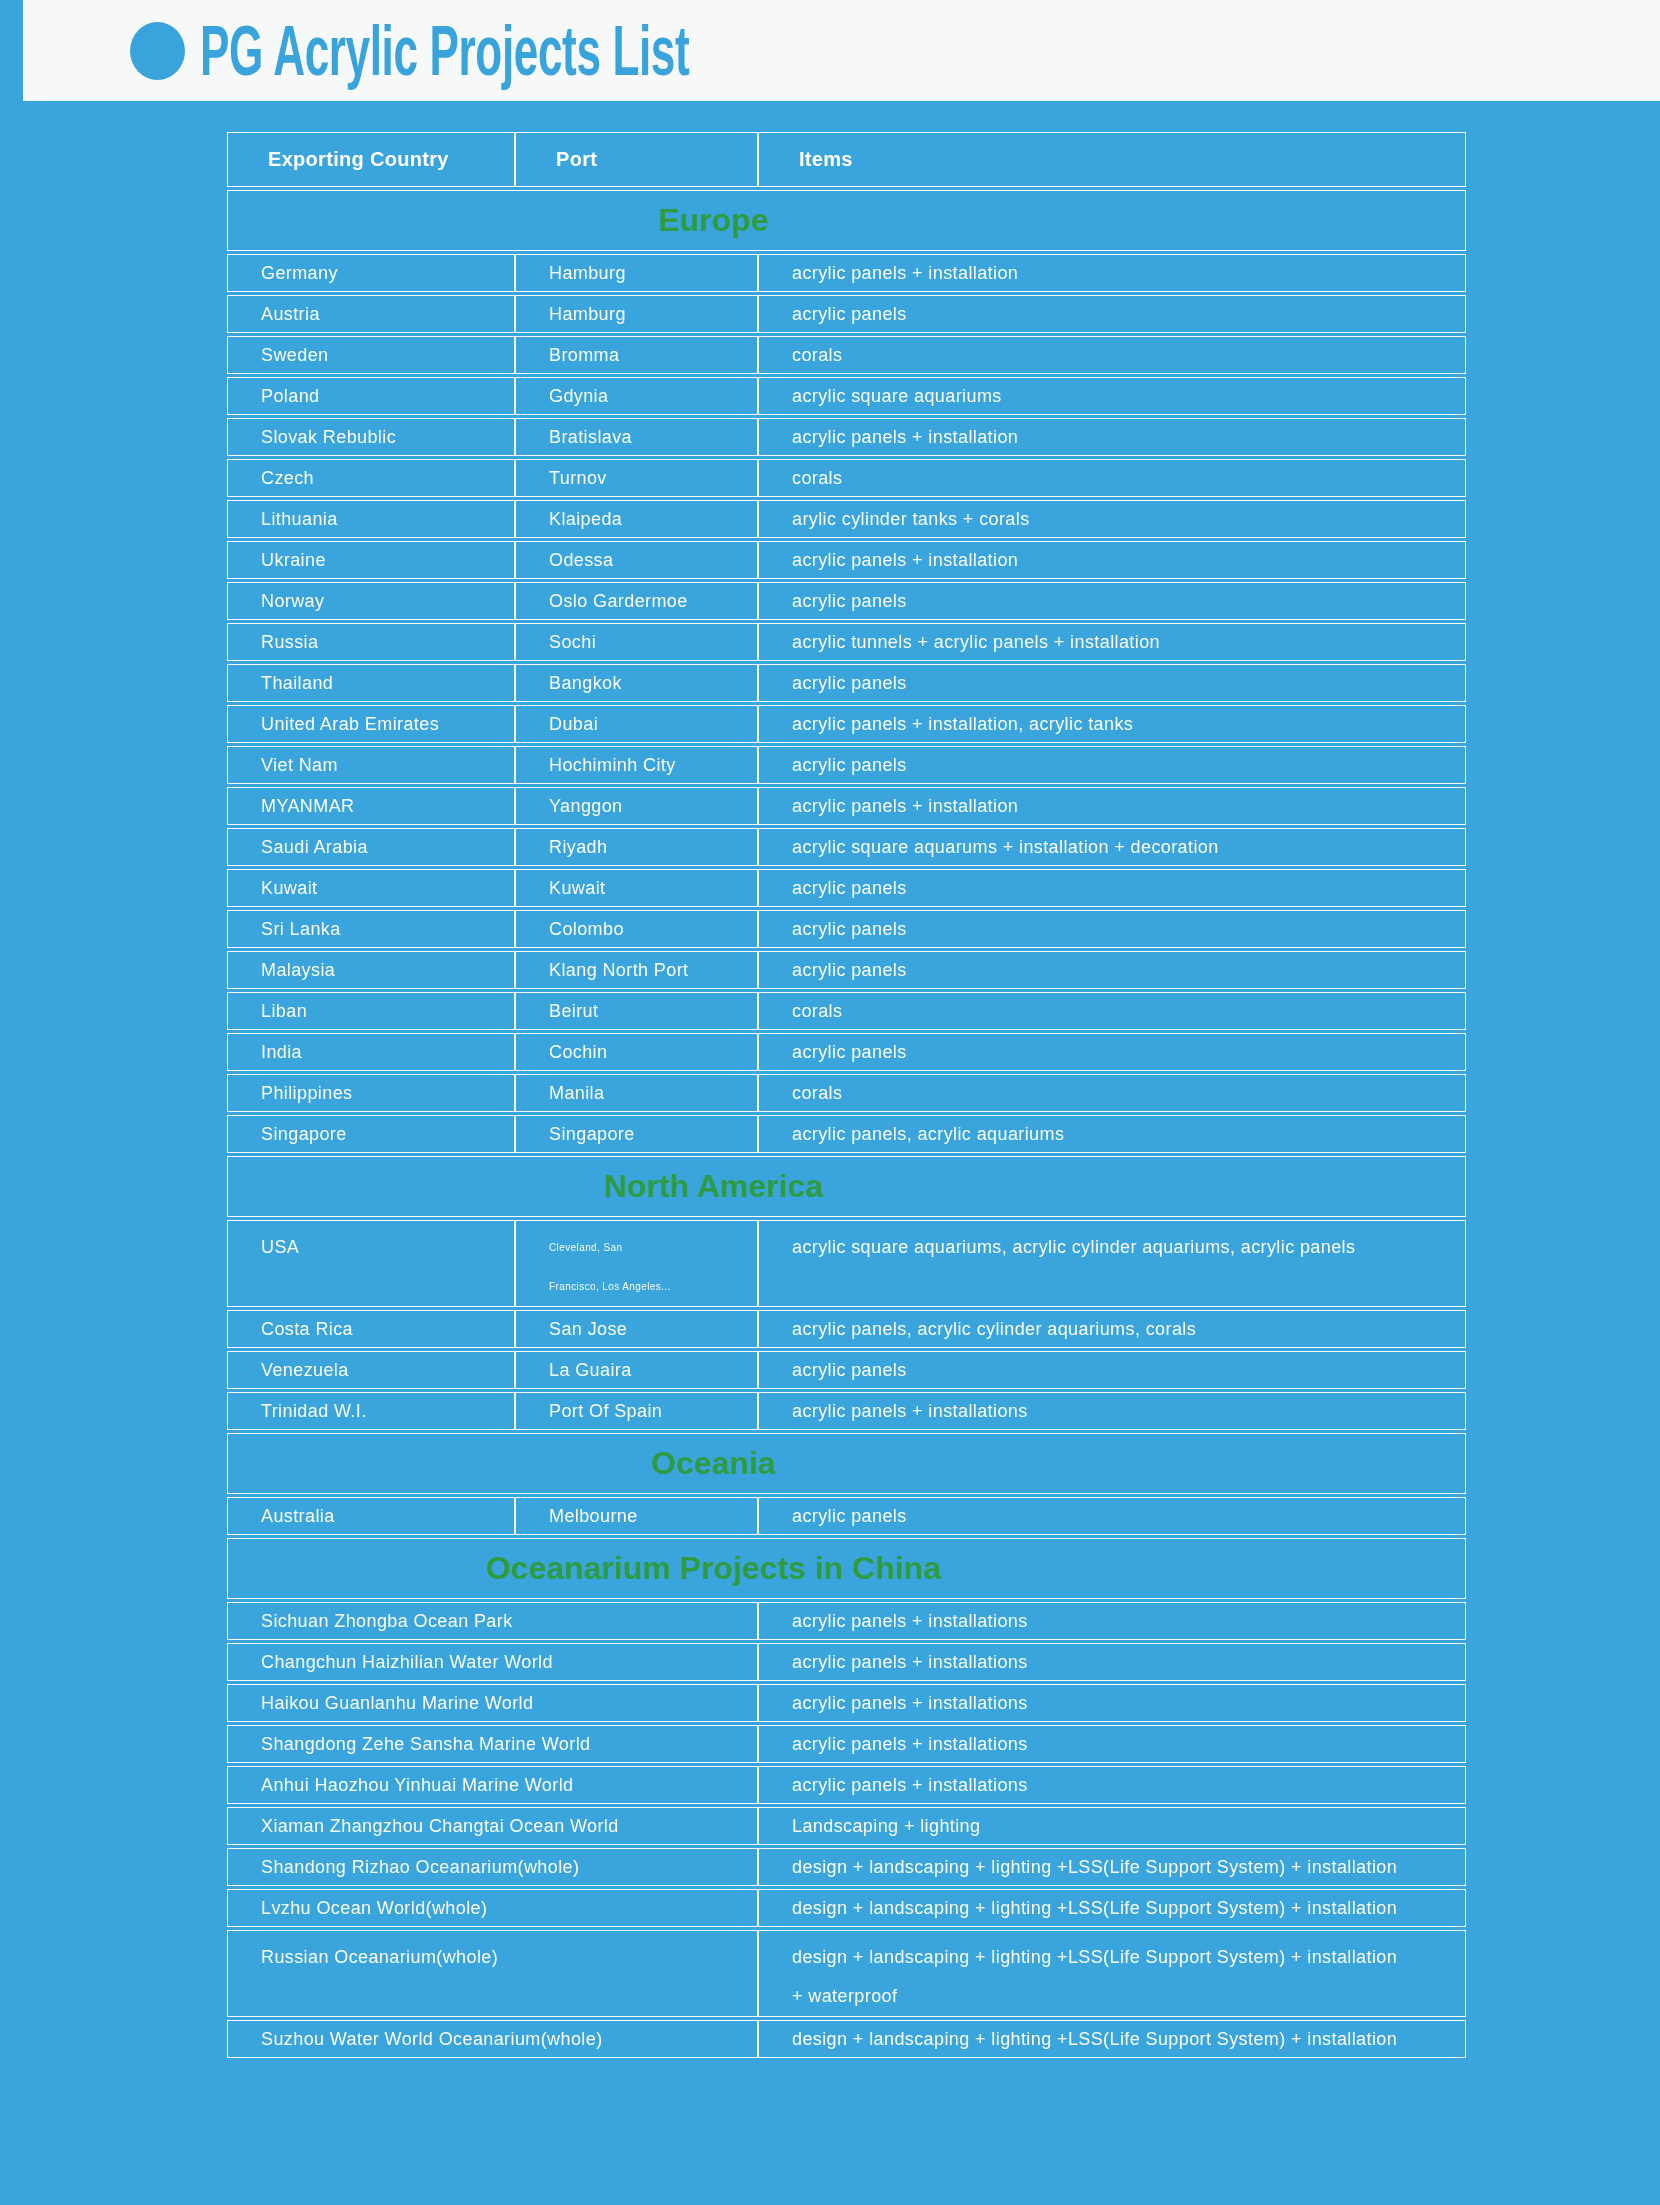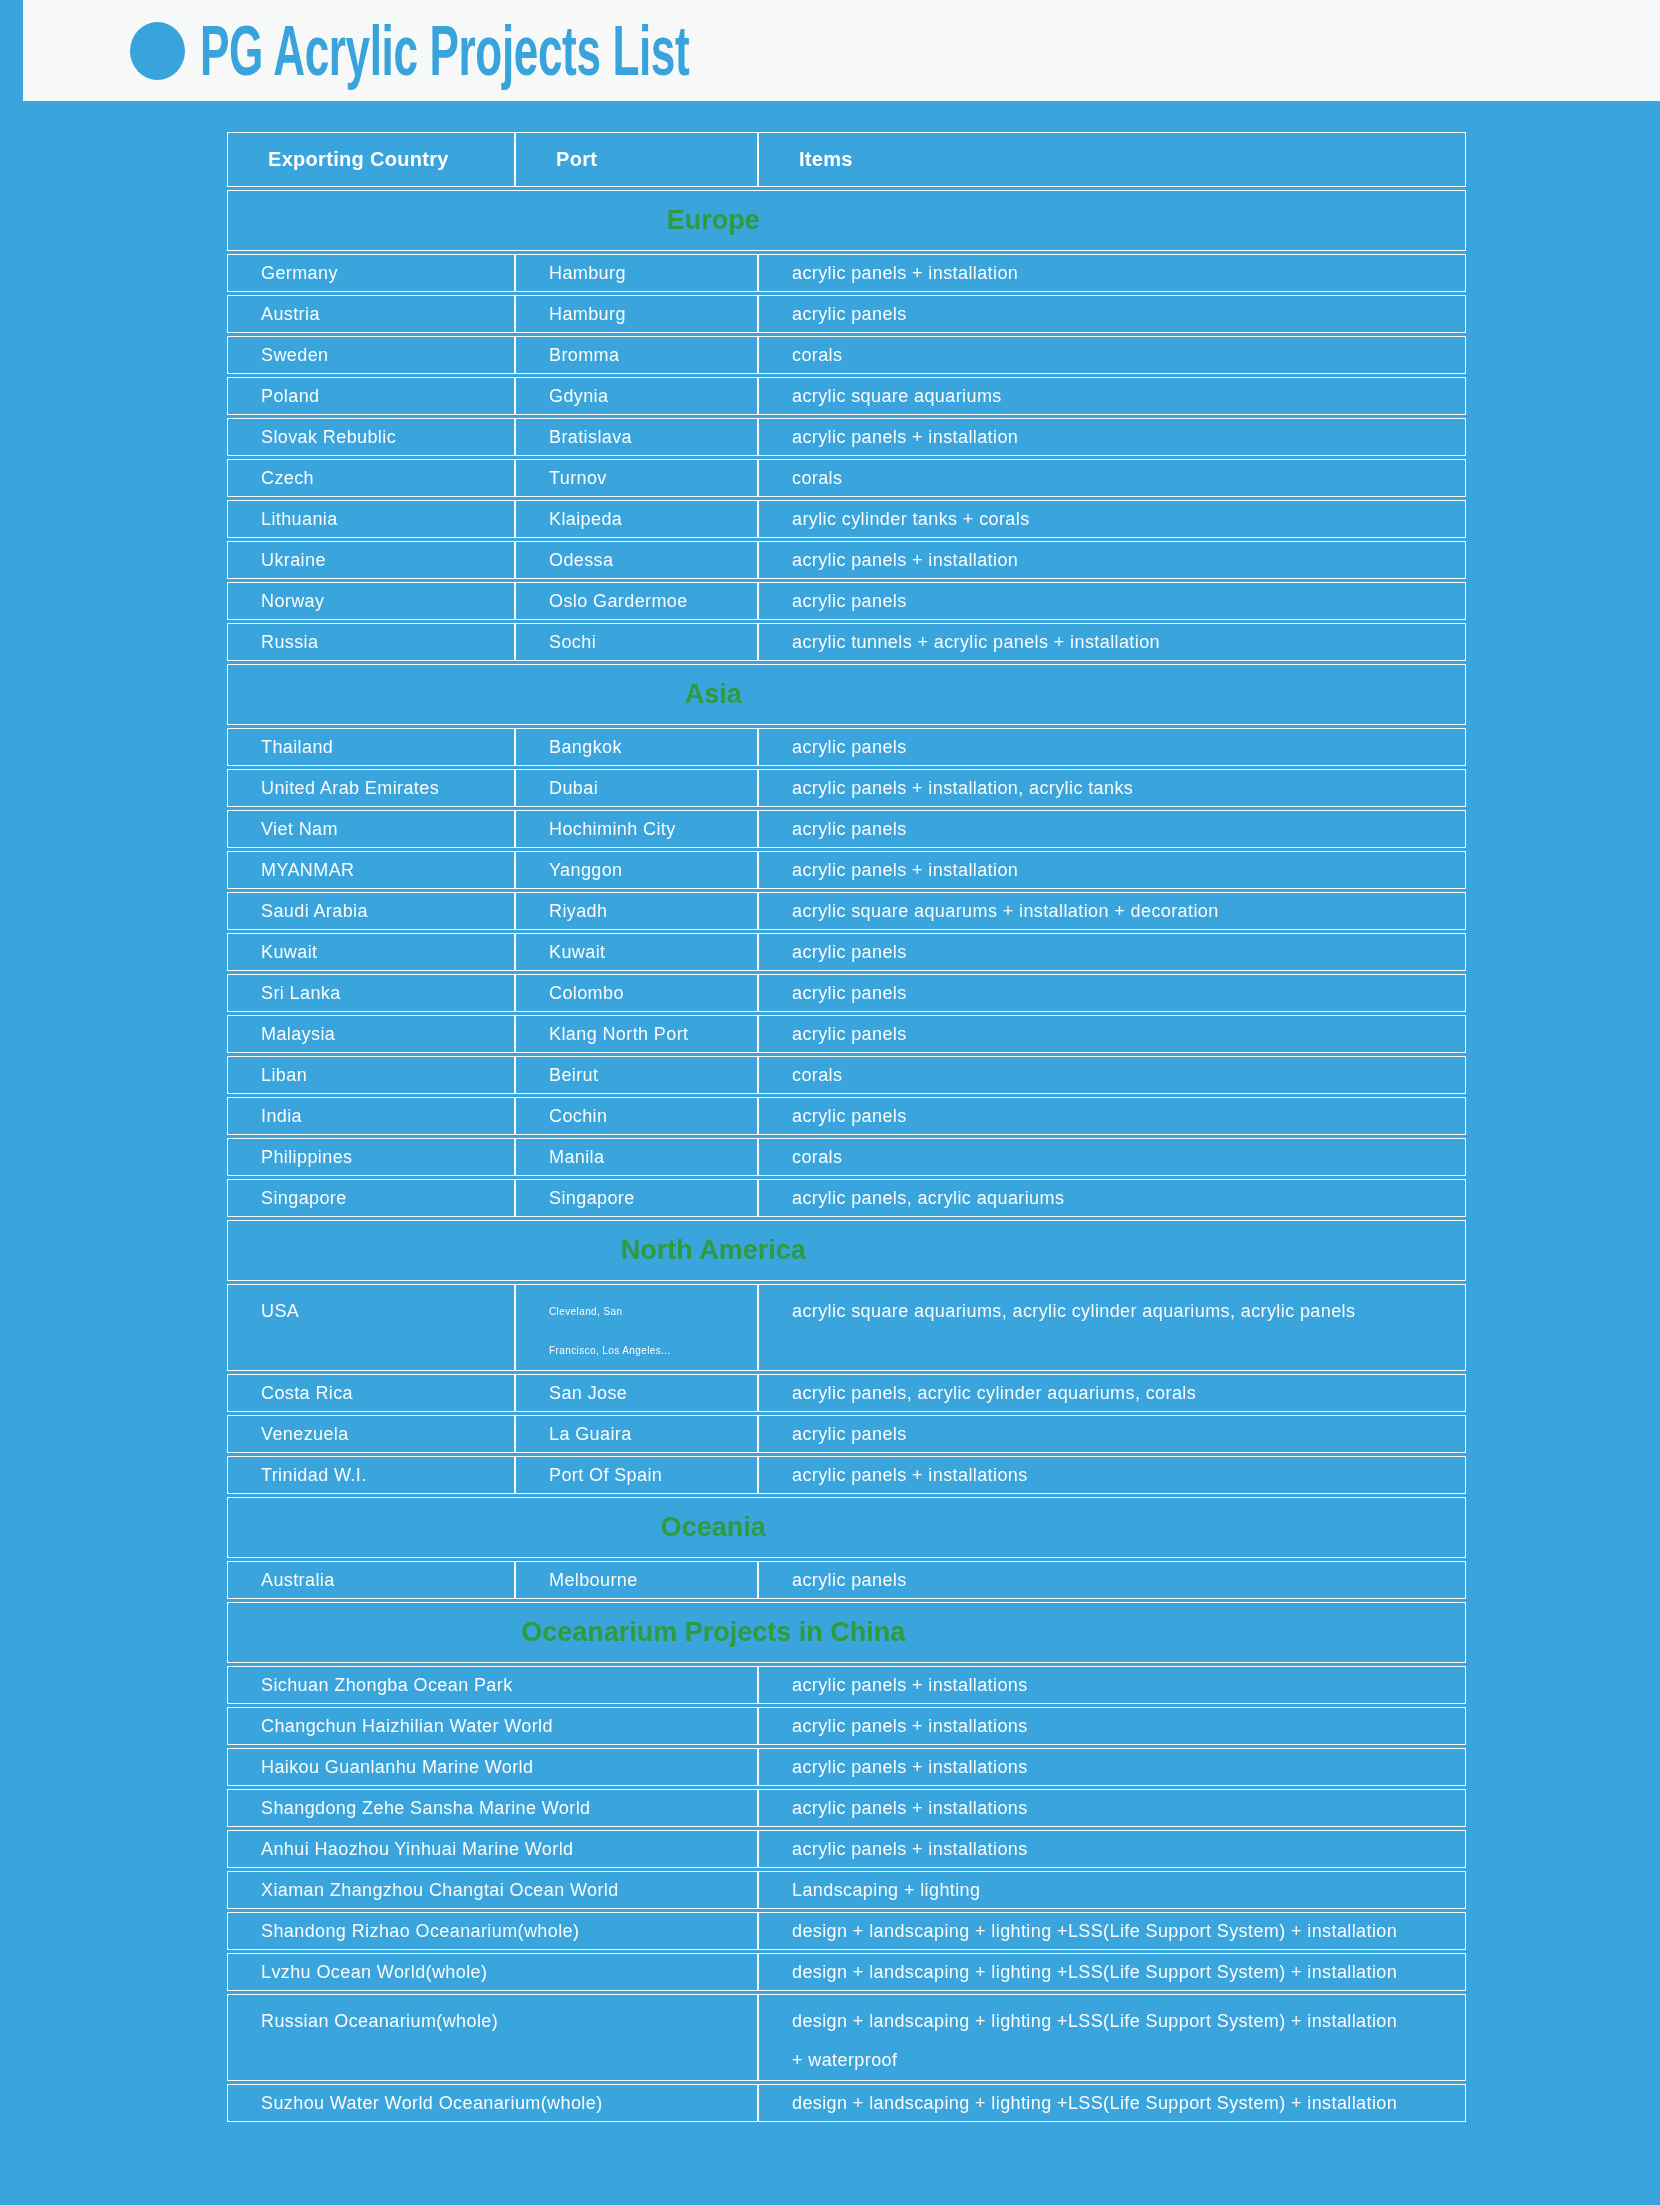--- a/index.html
+++ b/index.html
@@ -27,21 +27,21 @@
     color:#FFFFFF;
     vertical-align:middle;
     padding:0 7.1px 0 33px;
     overflow:hidden;
     text-align:left;
     font-weight:normal;
   }
   th{font-size:20px;font-weight:bold;height:53px;padding-left:40px;letter-spacing:0.3px;margin-top:40px;}
   td{font-size:18px;height:36px;letter-spacing:0.4px;opacity:0.98;}
   tr.section td{
-    height:59px;color:#2E9C3E;font-size:27px;font-weight:bold;
+    height:59px;color:#2E9C3E;font-size:32px;font-weight:bold;
     text-align:center;padding:0 21.5% 0 0;letter-spacing:0;opacity:1;
   }
   tr.tall td{height:74px;vertical-align:top;padding-top:7.1px;line-height:39px;}
   td.small{font-size:10px;}
   td.pre{white-space:pre-line;}
 </style>
 </head>
 <body>
 
 <div class="band">
@@ -107,23 +107,20 @@
       <tr>
         <td>Norway</td>
         <td class="pre">Oslo Gardermoe</td>
         <td class="pre">acrylic panels</td>
       </tr>
       <tr>
         <td>Russia</td>
         <td class="pre">Sochi</td>
         <td class="pre">acrylic tunnels + acrylic panels + installation</td>
       </tr>
-      <tr class="section">
-        <td colspan="3">Asia</td>
-      </tr>
       <tr>
         <td>Thailand</td>
         <td class="pre">Bangkok</td>
         <td class="pre">acrylic panels</td>
       </tr>
       <tr>
         <td>United Arab Emirates</td>
         <td class="pre">Dubai</td>
         <td class="pre">acrylic panels + installation, acrylic tanks</td>
       </tr>

